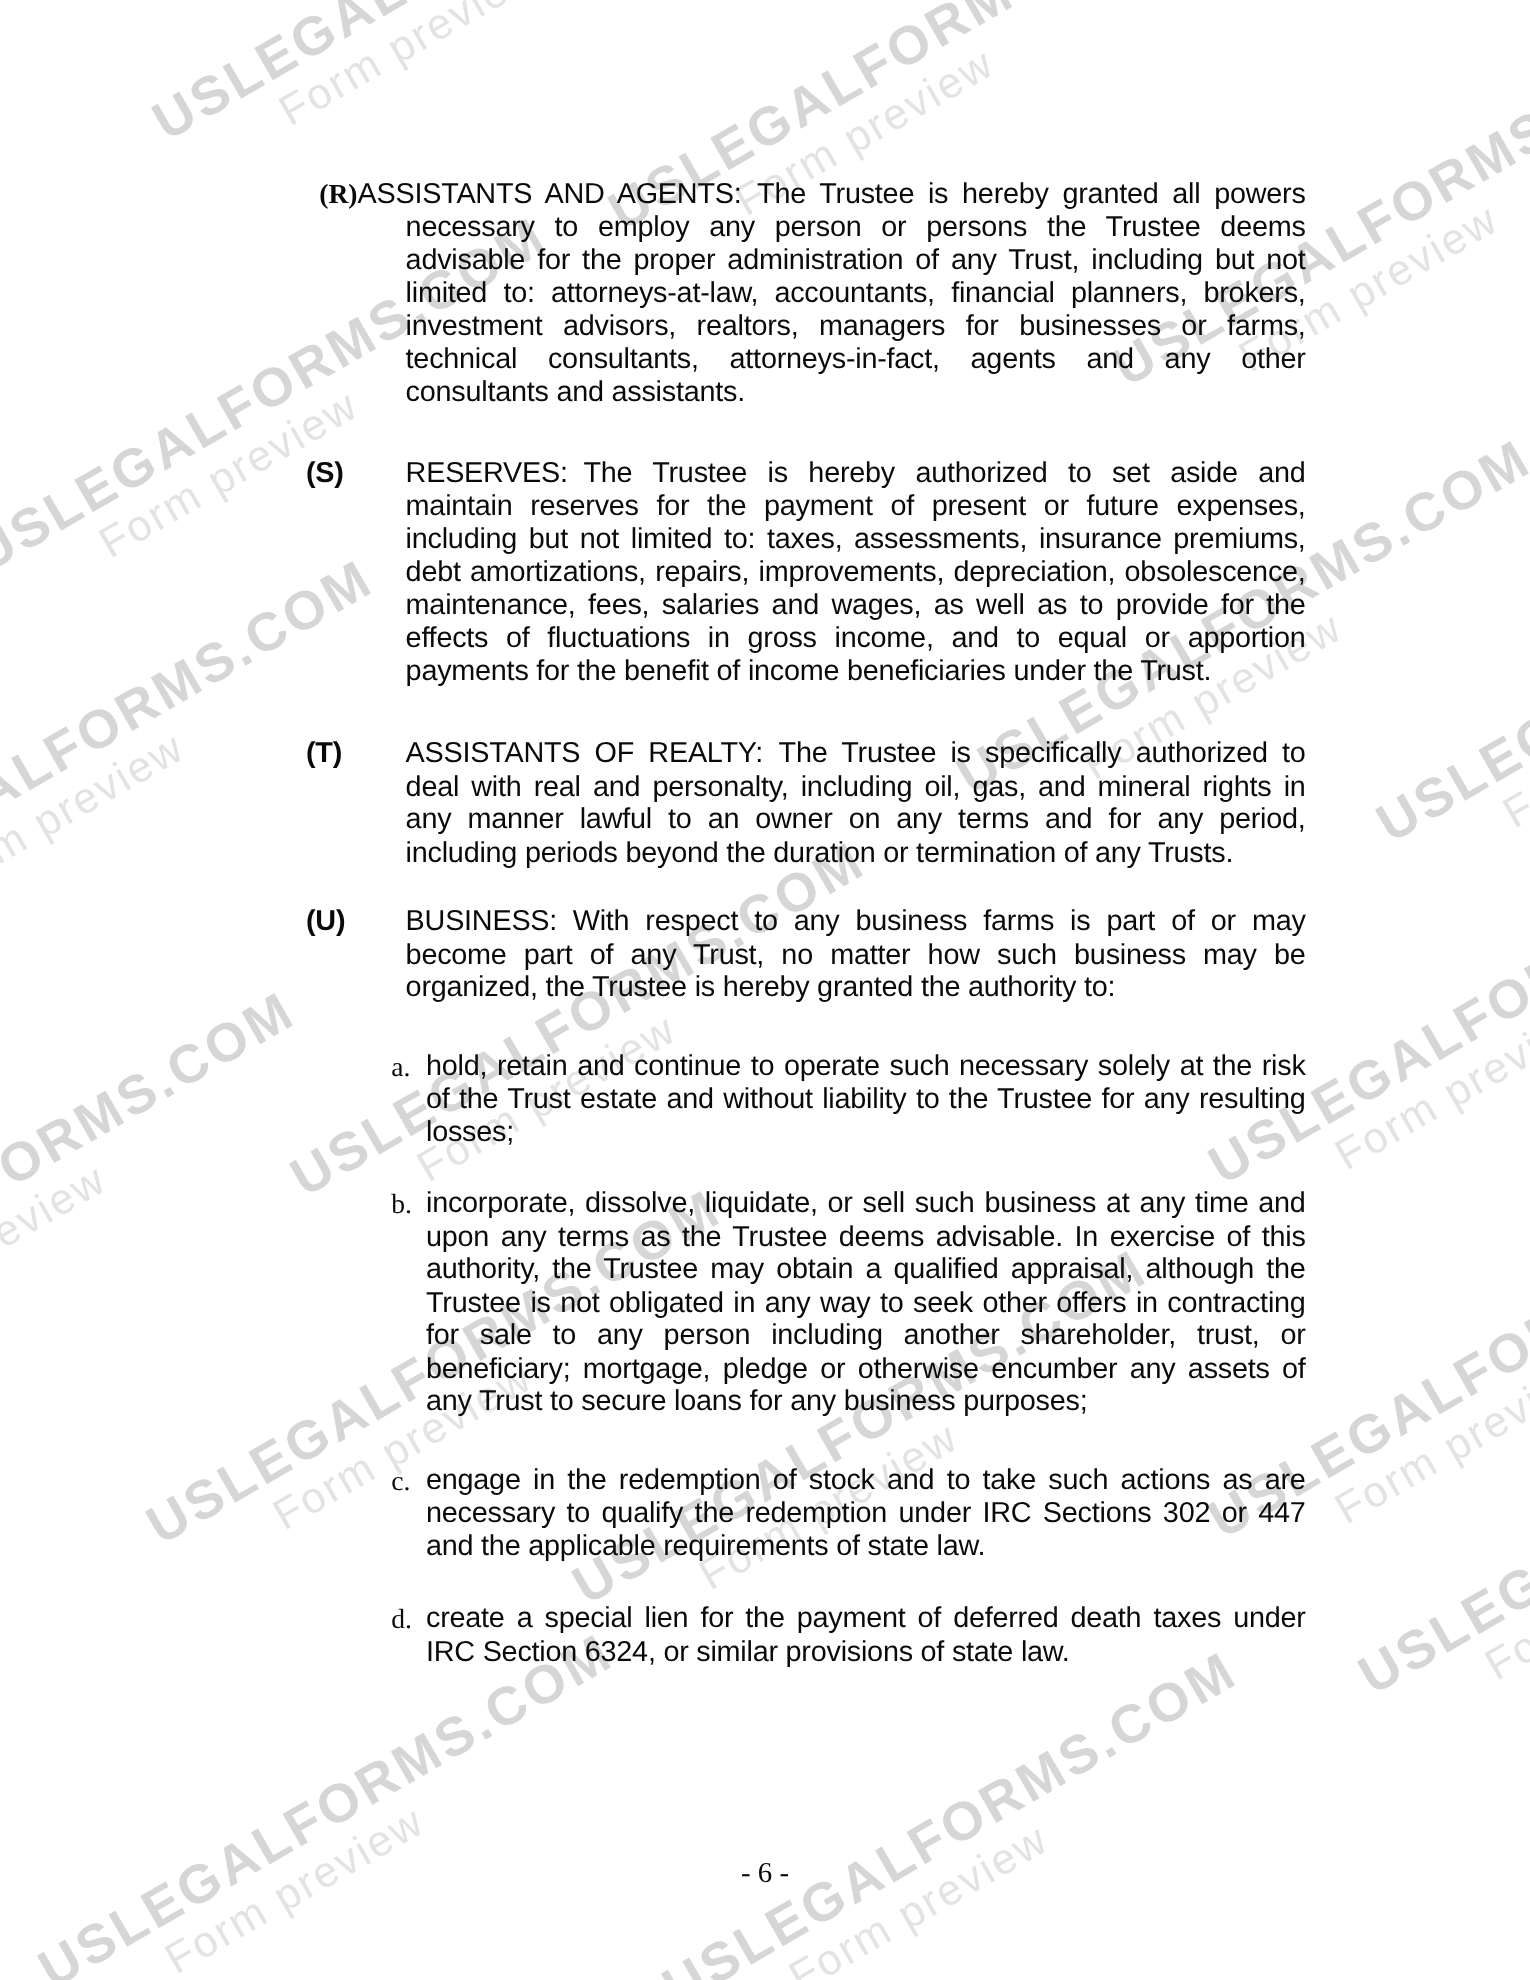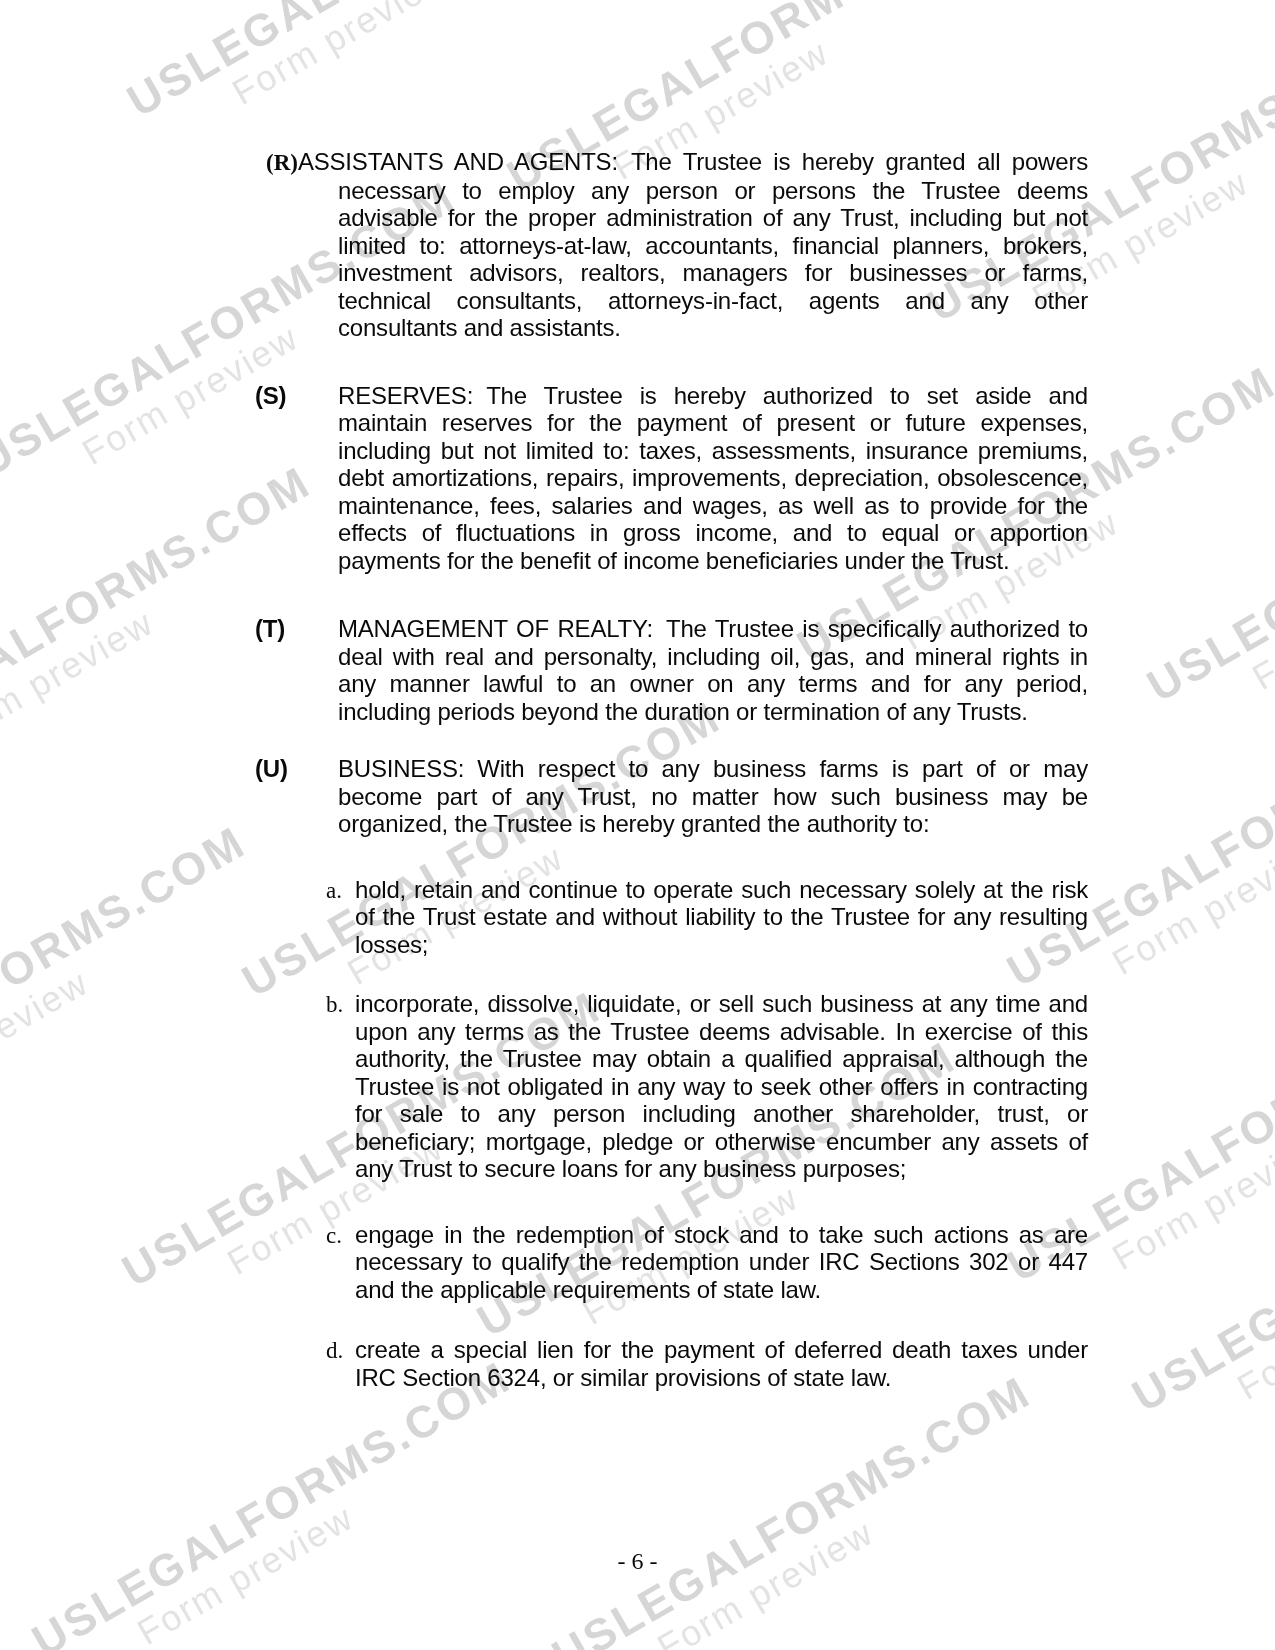--- a/index.html
+++ b/index.html
@@ -130,21 +130,21 @@
       <span class="label-serif">(R)</span><span class="heading">ASSISTANTS AND AGENTS:</span><span>The Trustee is hereby granted all powers necessary to employ any person or persons the Trustee deems advisable for the proper administration of any Trust, including but not limited to:  attorneys-at-law, accountants, financial planners, brokers, investment advisors, realtors, managers for businesses or farms, technical consultants, attorneys-in-fact, agents and any other consultants and assistants.</span>
     </div>
 
     <div class="para" style="margin-bottom:41px;">
       <span class="label">(S)</span>
       <span class="heading">RESERVES:</span><span>The Trustee is hereby authorized to set aside and maintain reserves for the payment of present or future expenses, including but not limited to:  taxes, assessments, insurance premiums, debt amortizations, repairs, improvements, depreciation, obsolescence, maintenance, fees, salaries and wages, as well as to provide for the effects of fluctuations in gross income, and to equal or apportion payments for the benefit of income beneficiaries under the Trust.</span>
     </div>
 
     <div class="para" style="margin-bottom:30px;">
       <span class="label">(T)</span>
-      <span class="heading">MANAGEMENT OF REALTY:</span><span>The Trustee is specifically authorized to deal with real and personalty, including oil, gas, and mineral rights in any manner lawful to an owner on any terms and for any period, including periods beyond the duration or termination of any Trusts.</span>
+      <span class="heading">ASSISTANTS OF REALTY:</span><span>The Trustee is specifically authorized to deal with real and personalty, including oil, gas, and mineral rights in any manner lawful to an owner on any terms and for any period, including periods beyond the duration or termination of any Trusts.</span>
     </div>
 
     <div class="para" style="margin-bottom:38px;">
       <span class="label">(U)</span>
       <span class="heading">BUSINESS:</span><span>With respect to any business farms is part of or may become part of any Trust, no matter how such business may be organized, the Trustee is hereby granted the authority to:</span>
     </div>
 
     <div class="sub" style="margin-bottom:32px;">
       <span class="marker">a.</span><span>hold, retain and continue to operate such necessary solely at the risk of the Trust estate and without liability to the Trustee for any resulting losses;</span>
     </div>

